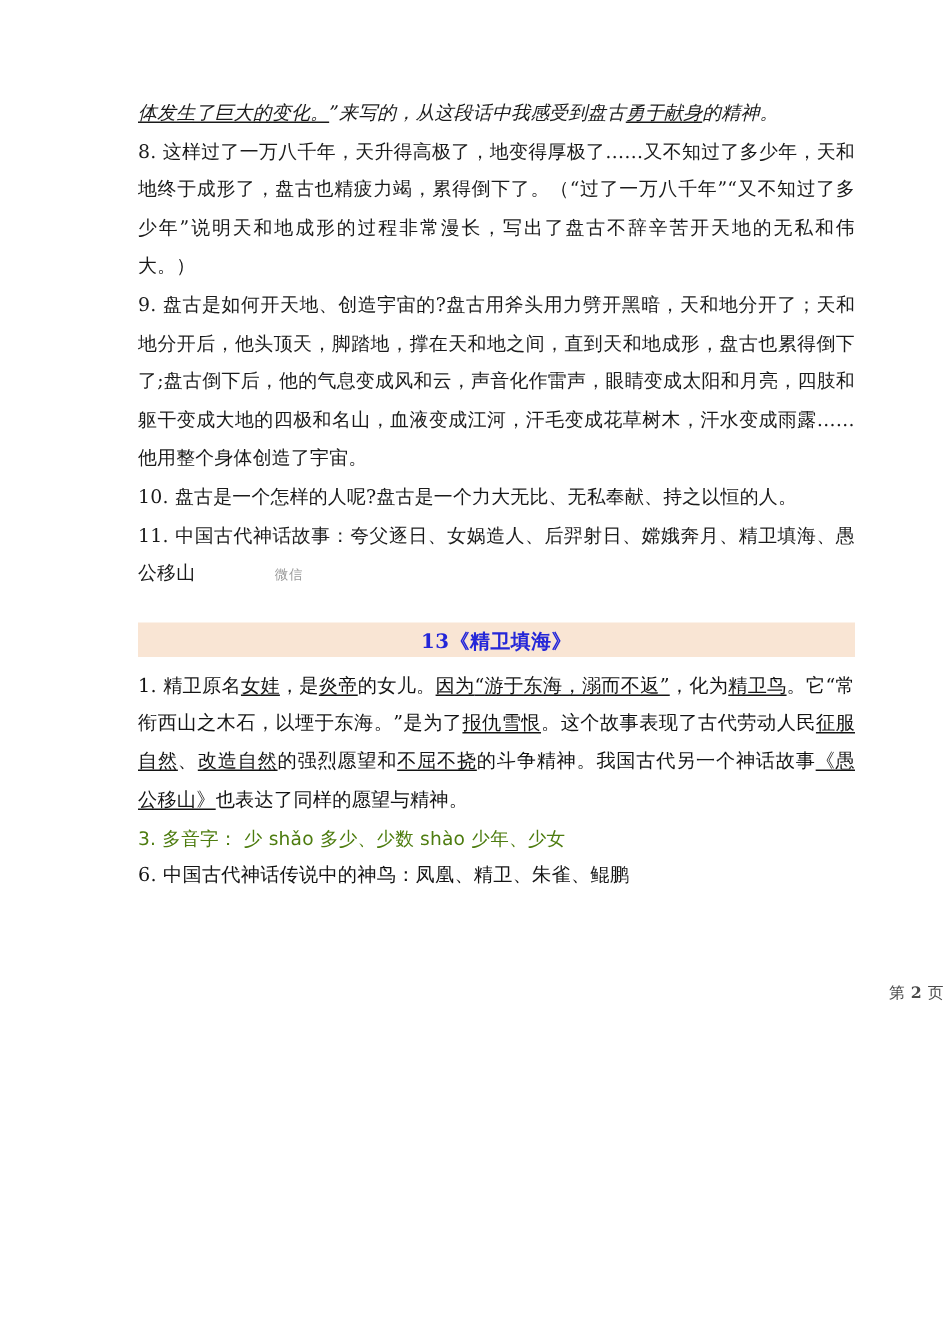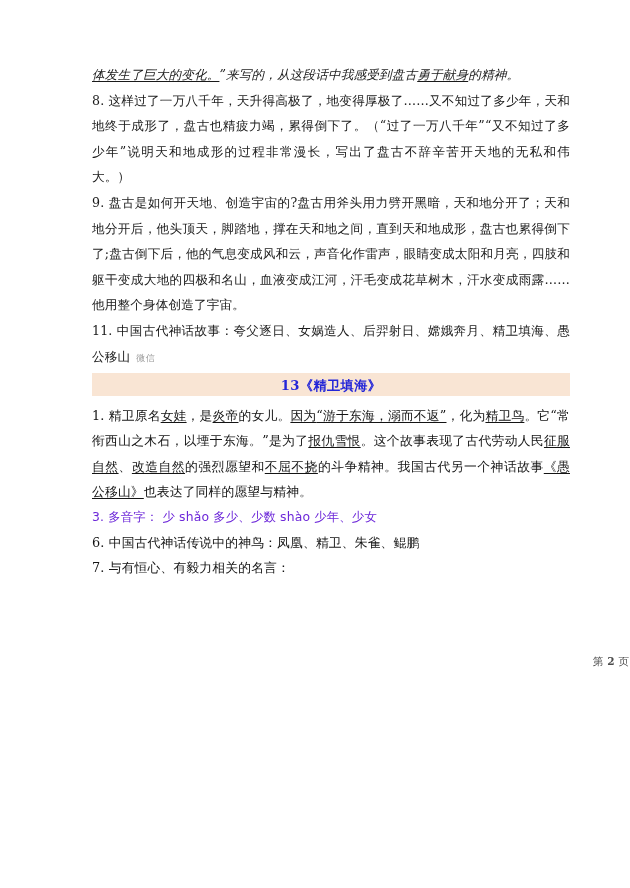--- a/index.html
+++ b/index.html
@@ -50,51 +50,52 @@
     font-size: 12.8px;
     line-height: 25.3px;
     color: #141414;
   }
 
   
   .sans {
     font-family: "DejaVu Sans", "Liberation Sans", sans-serif;
     font-size: 12.4px;
     line-height: 25.3px;
-    color: #6d28d9;
+    color: #4d7c0f;
   }
 
   .u { text-decoration: underline; text-underline-offset: 2px; }
 
   
   .item { display: block; }
 
   
   .heading-bar {
-    margin: 1px 0 7px 0;
+    margin: 17px 0 7px 0;
     background: #F9E5D4;
     height: 23px;
     line-height: 23px;
     text-align: center;
   }
   .heading-bar .htext {
     color: #2426D8;
     font-weight: 700;
     font-size: 13.2px;
     letter-spacing: 0.4px;
     font-family: "DejaVu Serif", "Liberation Serif", serif;
   }
 
   .watermark {
     font-size: 9px;
     color: #9a9a9a;
     font-style: normal;
     letter-spacing: 0.5px;
-    padding-left: 6px;
+    padding-left: 21px;
     font-family: Liberation Mono, monospace;
+    margin-left: 32px;
   }
 
   .footer {
     position: absolute;
     left: 0;
     right: 0;
     bottom: 36px;
     text-align: right;
     font-size: 10.5px;
     color: #4b4b4b;
@@ -105,31 +106,31 @@
 </style>
 </head>
 <body>
 
 <div class="page">
 
   <div class="blk">
     <p class="ln kai"><span class="u">体发生了巨大的变化。</span><span>”来写的，从这段话中我感受到盘古</span><span class="u">勇于献身</span><span>的精神。</span></p>
     <p class="ln kai num"><span>8. 这样过了一万八千年，天升得高极了，地变得厚极了……又不知过了多少年，天和地终于成形了，盘古也精疲力竭，累得倒下了。（“过了一万八千年”“又不知过了多少年”说明天和地成形的过程非常漫长，写出了盘古不辞辛苦开天地的无私和伟大。）</span></p>
     <p class="ln kai num"><span>9. 盘古是如何开天地、创造宇宙的?盘古用斧头用力劈开黑暗，天和地分开了；天和地分开后，他头顶天，脚踏地，撑在天和地之间，直到天和地成形，盘古也累得倒下了;盘古倒下后，他的气息变成风和云，声音化作雷声，眼睛变成太阳和月亮，四肢和躯干变成大地的四极和名山，血液变成江河，汗毛变成花草树木，汗水变成雨露……他用整个身体创造了宇宙。</span></p>
+    <p class="ln kai num"><span>10. 盘古是一个怎样的人呢?盘古是一个力大无比、无私奉献、持之以恒的人。</span></p>
     <p class="ln kai num"><span>11. 中国古代神话故事：夸父逐日、女娲造人、后羿射日、嫦娥奔月、精卫填海、愚公移山</span><span class="watermark">微信</span></p>
   </div>
 
   <div class="heading-bar">
     <span class="htext">13《精卫填海》</span>
   </div>
 
   <div class="blk">
     <p class="ln song item"><span>1. 精卫原名</span><span class="u">女娃</span><span>，是</span><span class="u">炎帝</span><span>的女儿。</span><span class="u">因为</span><span class="u">“游于东海，溺而不返”</span><span>，化为</span><span class="u">精卫鸟</span><span>。它“常衔西山之木石，以堙于东海。”是为了</span><span class="u">报仇雪恨</span><span>。这个故事表现了古代劳动人民</span><span class="u">征服自然</span><span>、</span><span class="u">改造自然</span><span>的强烈愿望和</span><span class="u">不屈不挠</span><span>的斗争精神。我国古代另一个神话故事</span><span class="u">《愚公移山》</span><span>也表达了同样的愿望与精神。</span></p>
     <p class="ln sans item"><span>3. 多音字：  少 shǎo 多少、少数 shào 少年、少女</span></p>
     <p class="ln song item"><span>6. 中国古代神话传说中的神鸟：凤凰、精卫、朱雀、鲲鹏</span></p>
-    <p class="ln song item"><span>7. 与有恒心、有毅力相关的名言：</span></p>
   </div>
 
   <div class="footer">
     <span>第</span><span class="pn">2</span><span>页</span>
   </div>
 
 </div>
 
 </body></html>

